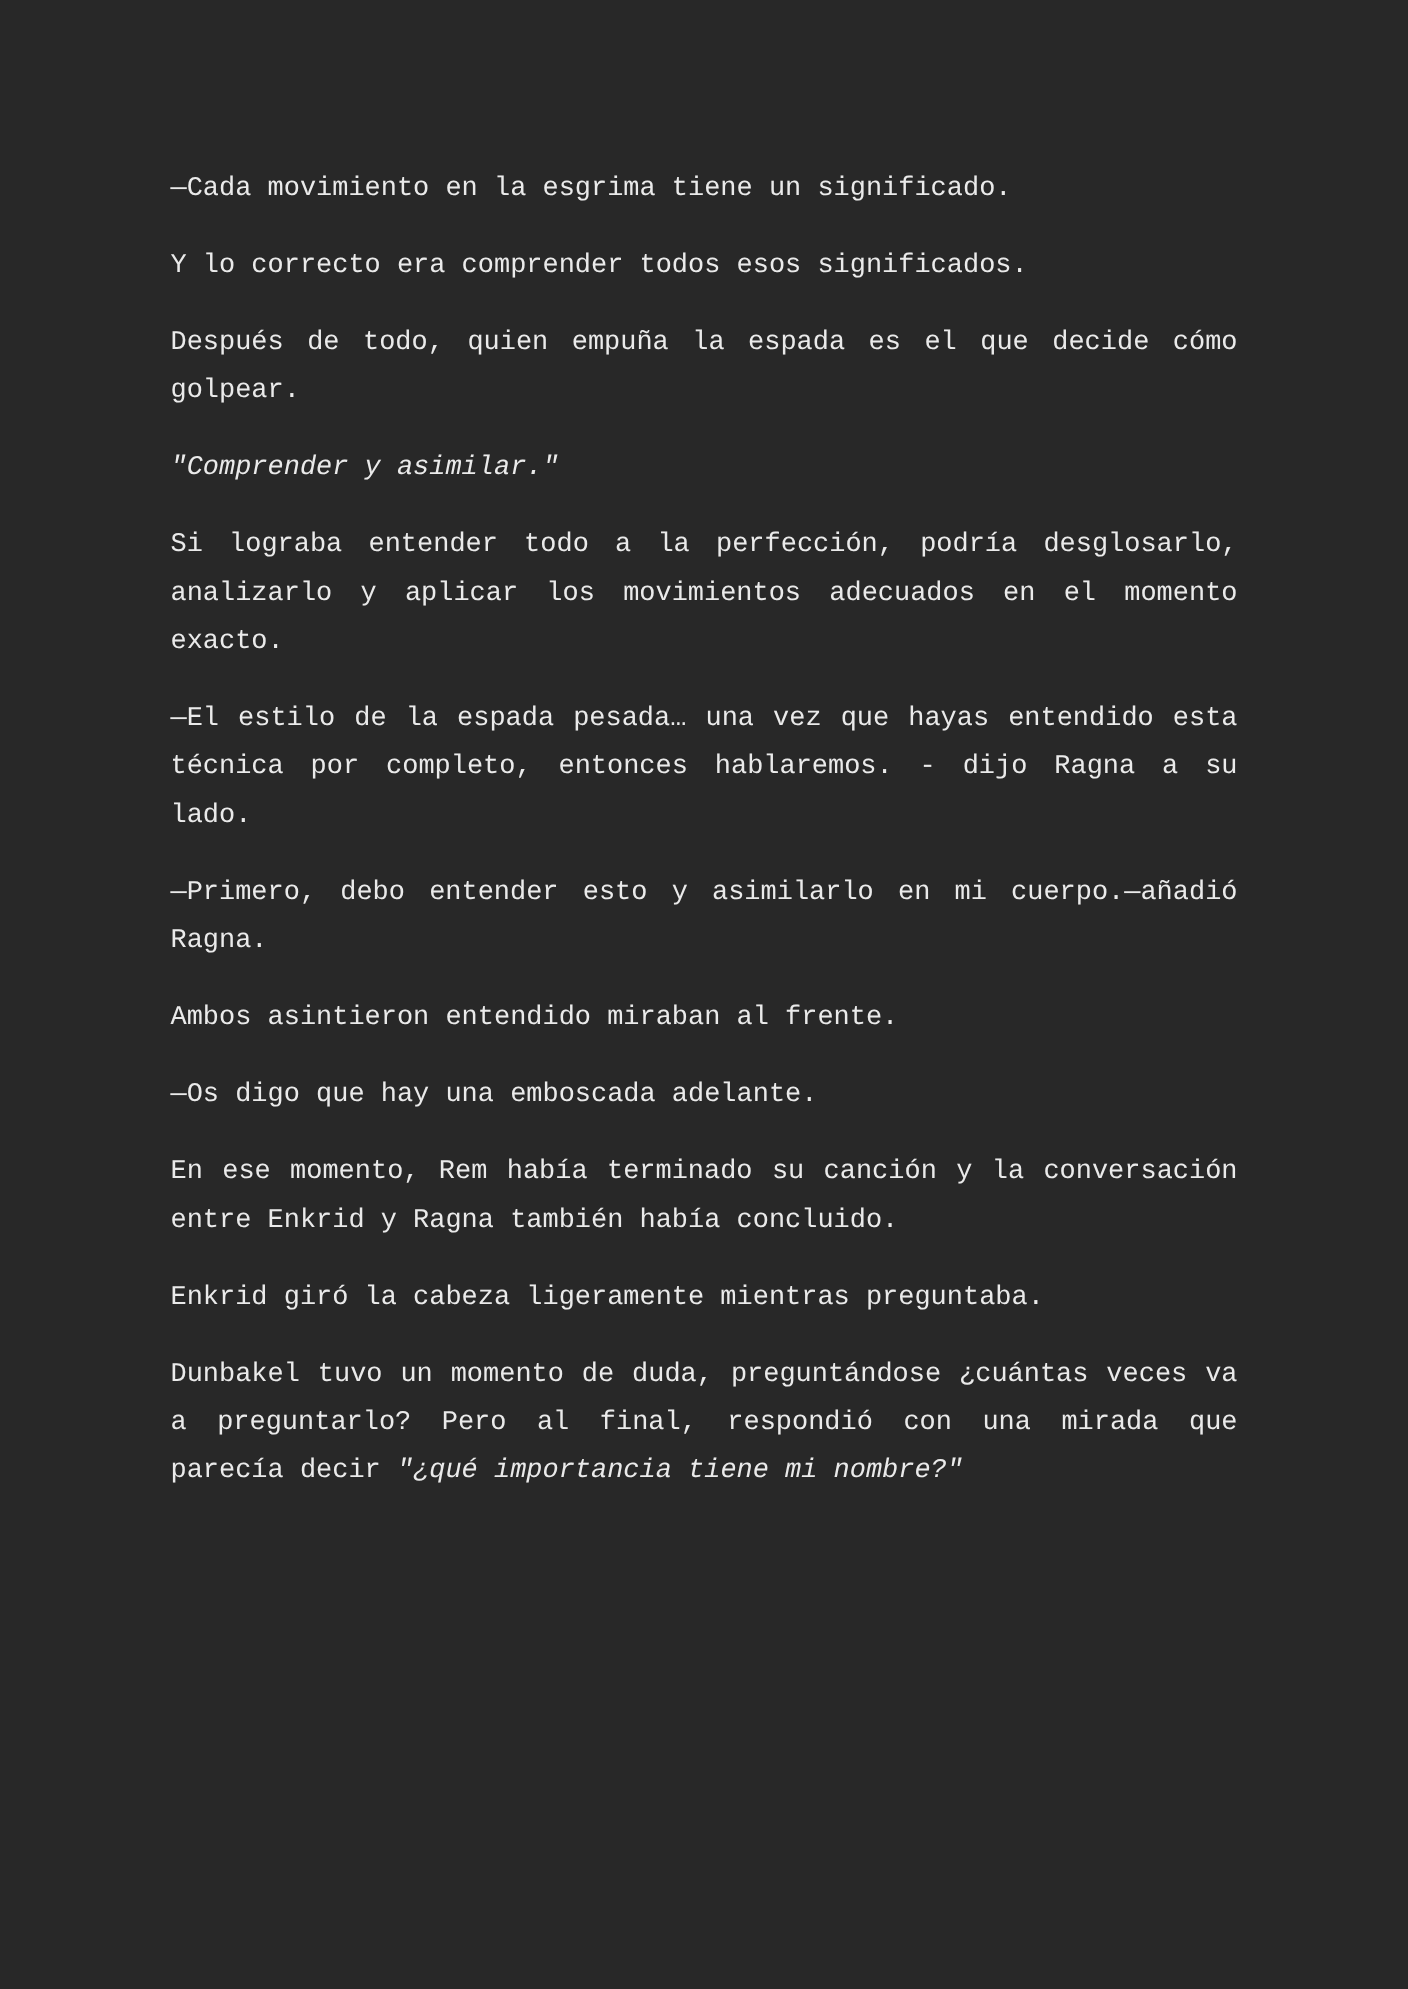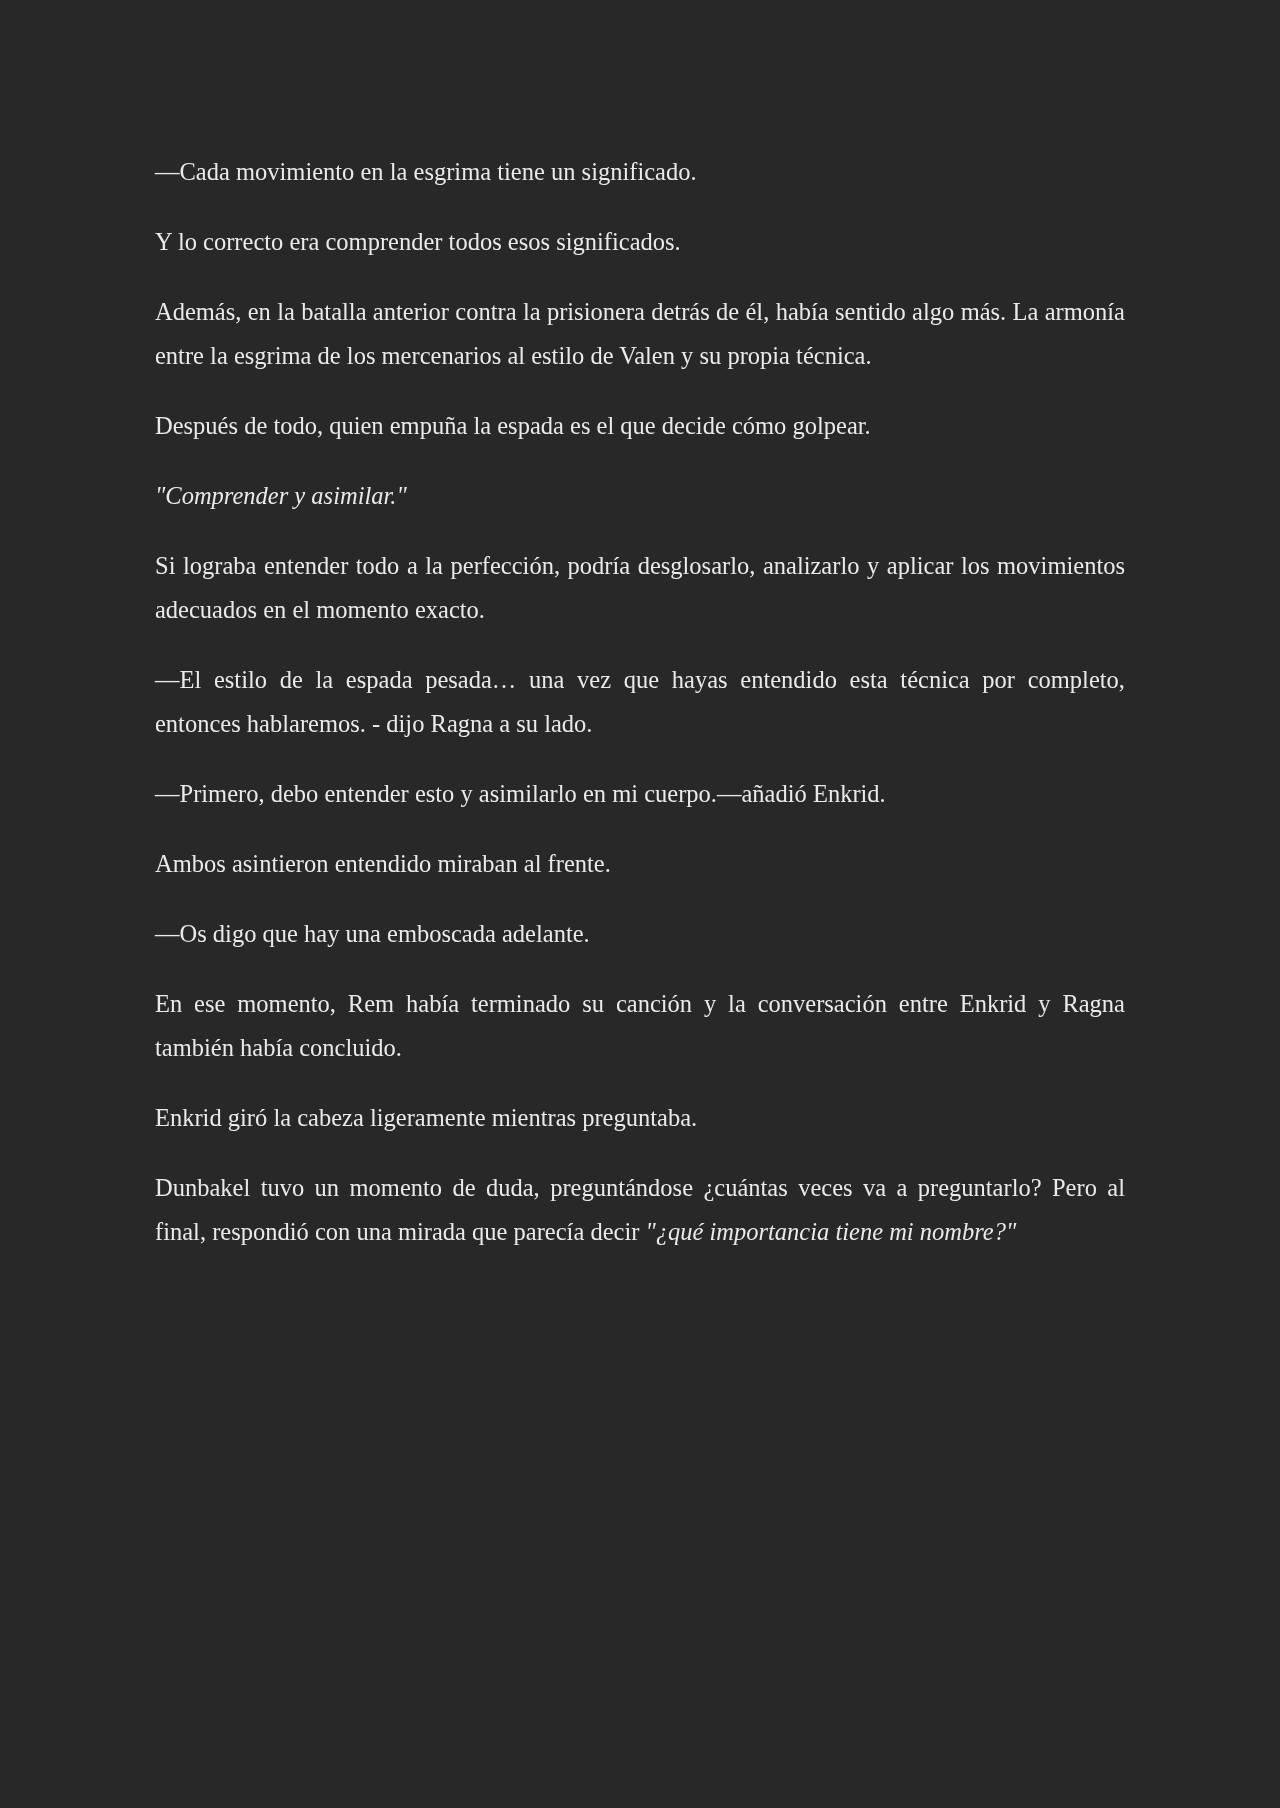--- a/index.html
+++ b/index.html
@@ -7,42 +7,41 @@
     width: 1280px;
     height: 1808px;
     background: #282828;
     overflow: hidden;
   }
   .page {
     position: absolute;
     left: 155px;
     top: 150px;
     width: 970px;
-    font-family: Liberation Serif, serif;
+    font-family: Liberation Mono, monospace;
     font-size: 24.5px;
     line-height: 44px;
     color: #eaeaea;
     text-align: justify;
   }
   .page p {
     margin: 0 0 26px 0;
   }
   .page p.last { text-align: justify; text-align-last: left; }
   em { font-style: italic; }
 </style>
 </head>
 <body>
 
 <div class="page">
   <p>—Cada movimiento en la esgrima tiene un significado.</p>
   <p>Y lo correcto era comprender todos esos significados.</p>
-  <p>Además, en la batalla anterior contra la prisionera detrás de él, había sentido algo más. La armonía entre la esgrima de los mercenarios al estilo de Valen y su propia técnica.</p>
   <p>Después de todo, quien empuña la espada es el que decide cómo golpear.</p>
   <p><em>"Comprender y asimilar."</em></p>
   <p>Si lograba entender todo a la perfección, podría desglosarlo, analizarlo y aplicar los movimientos adecuados en el momento exacto.</p>
   <p>—El estilo de la espada pesada… una vez que hayas entendido esta técnica por completo, entonces hablaremos. - dijo Ragna a su lado.</p>
-  <p>—Primero, debo entender esto y asimilarlo en mi cuerpo.—añadió Enkrid.</p>
+  <p>—Primero, debo entender esto y asimilarlo en mi cuerpo.—añadió Ragna.</p>
   <p>Ambos asintieron entendido miraban al frente.</p>
   <p>—Os digo que hay una emboscada adelante.</p>
   <p>En ese momento, Rem había terminado su canción y la conversación entre Enkrid y Ragna también había concluido.</p>
   <p>Enkrid giró la cabeza ligeramente mientras preguntaba.</p>
   <p class="last"><span>Dunbakel tuvo un momento de duda, preguntándose ¿cuántas veces va a preguntarlo? Pero al final, respondió con una mirada que parecía decir </span><em>"¿qué importancia tiene mi nombre?"</em></p>
 </div>
 
 </body></html>

